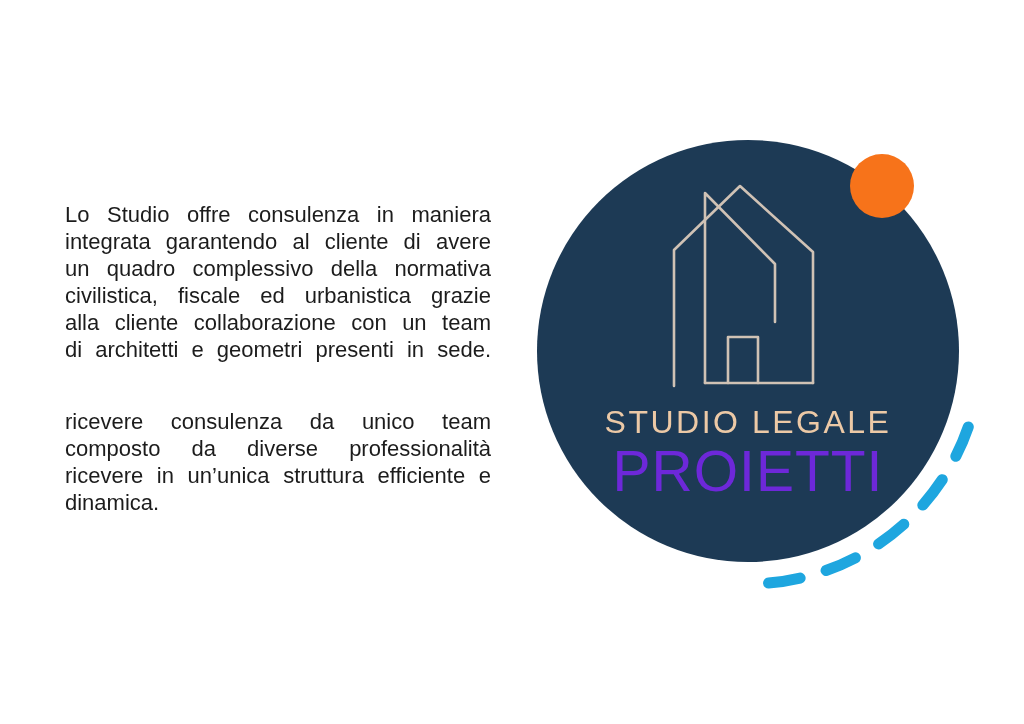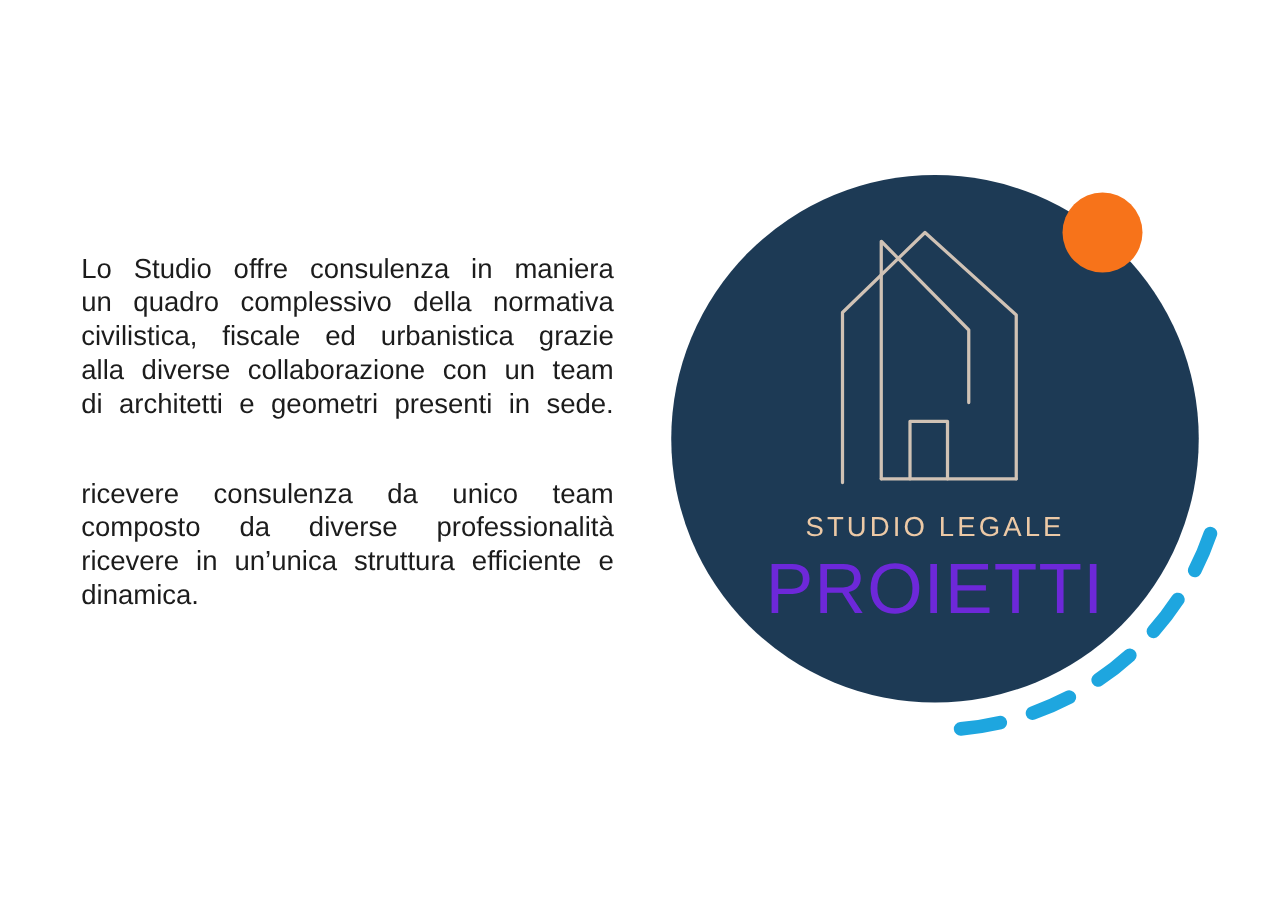--- a/index.html
+++ b/index.html
@@ -43,44 +43,45 @@
   }
   .logo-text {
     position: absolute;
     left: 533px;
     width: 430px;
     text-align: center;
     white-space: nowrap;
   }
   .studio-legale {
     top: 407px;
-    font-size: 22px;
+    font-size: 32px;
     line-height: 30px;
     letter-spacing: 2.5px;
     font-weight: 400;
   }
   .proietti {
     top: 443px;
     font-size: 57px;
     line-height: 57px;
     letter-spacing: 1px;
     font-weight: 400;
   }
 </style>
 </head>
 <body>
 
 <div class="canvas">
 
   <div class="intro" style="color: rgb(28, 28, 28);">
     <div class="para">
       <div class="line">Lo Studio offre consulenza in maniera</div>
+      <div class="line">integrata garantendo al cliente di avere</div>
       <div class="line">un quadro complessivo della normativa</div>
       <div class="line">civilistica, fiscale ed urbanistica grazie</div>
-      <div class="line">alla diverse collaborazione con un team</div>
+      <div class="line">alla cliente collaborazione con un team</div>
       <div class="line">di architetti e geometri presenti in sede.</div>
     </div>
     <div class="para">
       <div class="line">ricevere consulenza da unico team</div>
       <div class="line">composto da diverse professionalità</div>
       <div class="line">ricevere in un’unica struttura efficiente e</div>
       <div class="line short">dinamica.</div>
     </div>
   </div>
 

